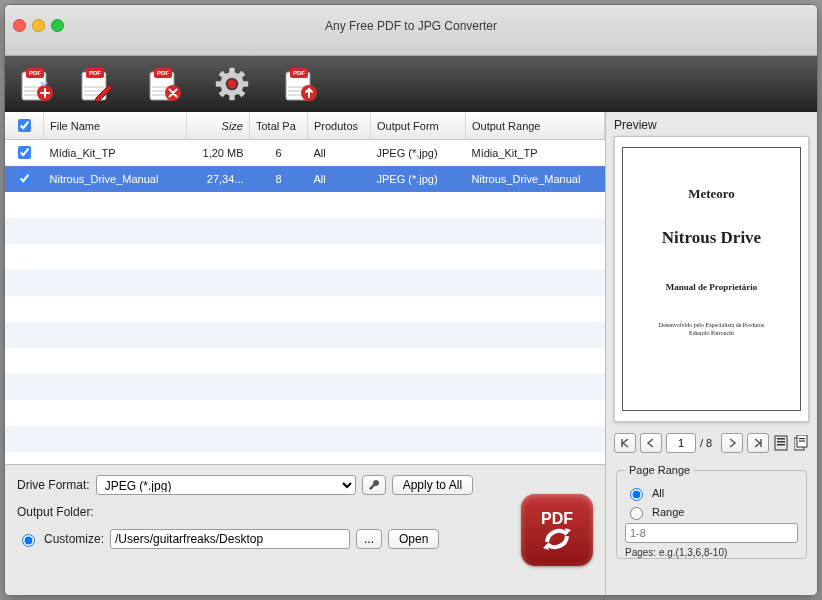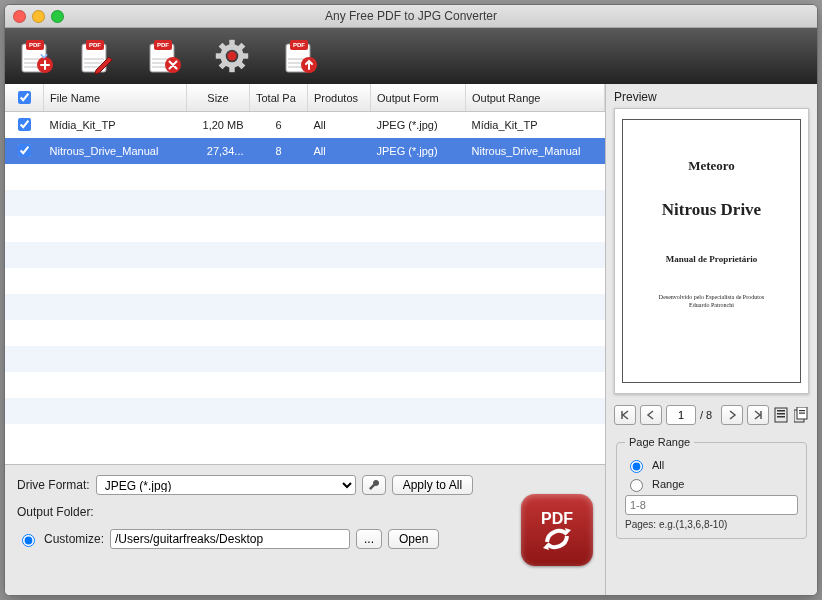--- a/index.html
+++ b/index.html
@@ -35,22 +35,21 @@
     box-shadow: 0 6px 20px rgba(0,0,0,0.35);
     display: flex;
     flex-direction: column;
     overflow: hidden;
   }
   
   .titlebar {
     height: 22px;
     background: linear-gradient(var(--titlebar-grad1), var(--titlebar-grad2));
     display: flex;
-    align-items: center;
-    padding: 0 8px;
+    padding: 14px 8px;
     border-bottom: 1px solid #a9a9a9;
     position: relative;
   }
   .traffic-lights { display: flex; gap: 6px; }
   .traffic-light {
     width: 11px; height: 11px; border-radius: 50%;
     border: 1px solid rgba(0,0,0,0.2);
   }
   .tl-close { background: #ff5f57; }
   .tl-min { background: #ffbd2e; }
@@ -131,21 +130,21 @@
     border-right: 1px solid #d8d8d8;
     padding: 4px 6px;
     text-align: left;
     font-weight: normal;
     font-size: 11px;
     white-space: nowrap;
     overflow: hidden;
   }
   .col-check { width: 26px; text-align:center;}
   .col-name { width: 130px; }
-  .col-size { width: 50px; text-align:center;}
+  .col-size { width: 50px; text-align:right;font-style:italic;}
   .col-total { width: 45px; }
   .col-selected { width: 50px; }
   .col-format { width: 82px; }
   .col-outname { }
 
   tbody tr { height: 26px; }
   tbody tr:nth-child(odd) { background: var(--row-alt1); }
   tbody tr:nth-child(even) { background: var(--row-alt2); }
   tbody td {
     padding: 0 6px;
@@ -246,21 +245,21 @@
     cursor:pointer;
   }
   .page-input { width:30px; text-align:center; }
   .spacer { flex:1; }
   .doc-glyph { width:16px;height:18px;display:flex;align-items:center;justify-content:center;color:#333;cursor:pointer;}
 
   fieldset.pagerange {
     margin-top:8px;
     border:1px solid var(--border-gray);
     border-radius:4px;
-    padding:6px 8px 8px;
+    padding:6px 8px 0;
   }
   fieldset.pagerange legend { font-size:11px; padding:0 4px;}
   .range-row { display:flex;align-items:center;gap:6px;margin:3px 0;font-size:11px;}
   .range-input { flex:1; background:#f0f0f0;}
   .hint { font-size:10px; color:#333; margin-top:4px;}
 </style>
 </head>
 <body>
 
 <div class="window">

